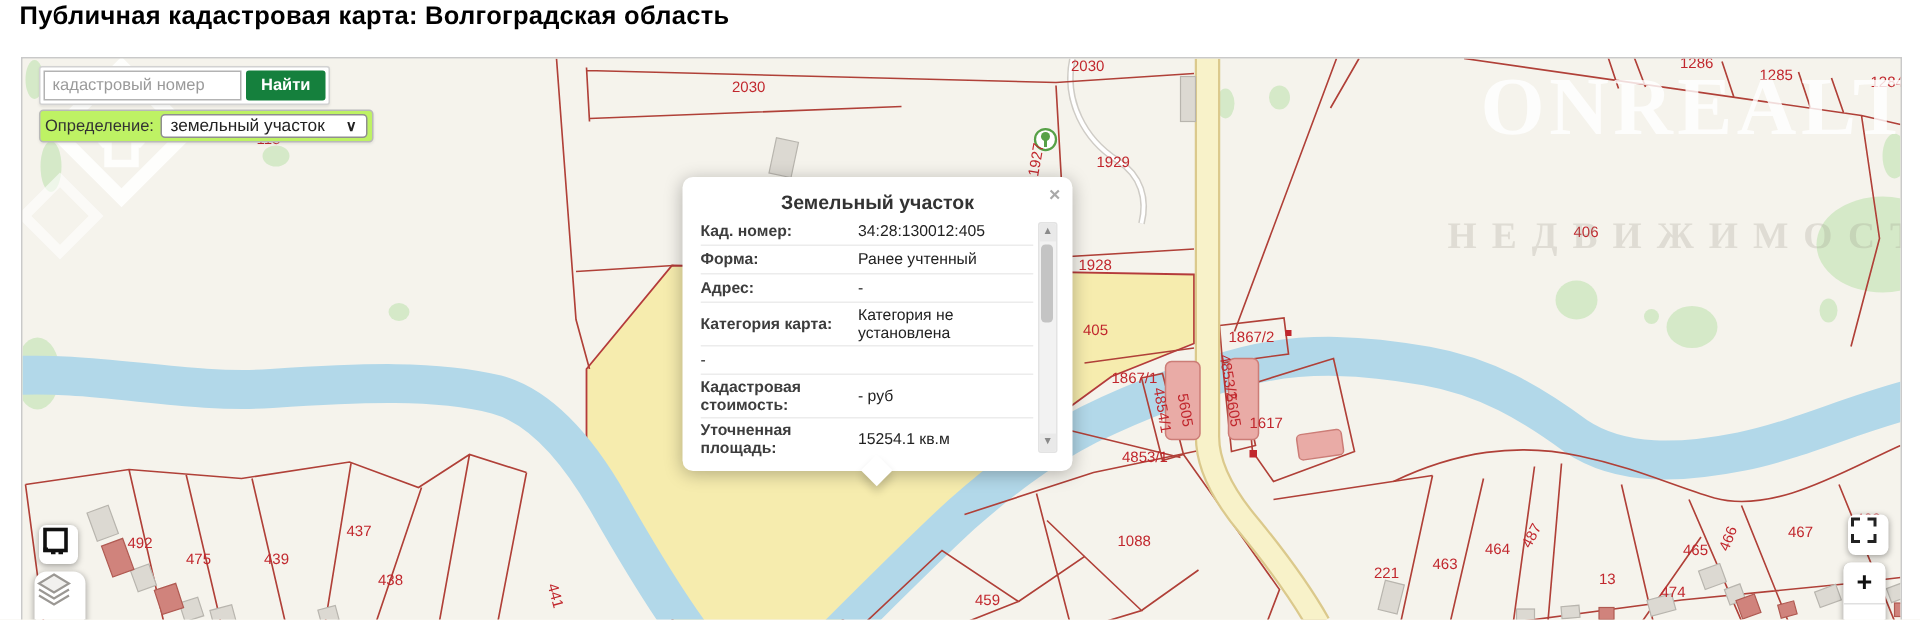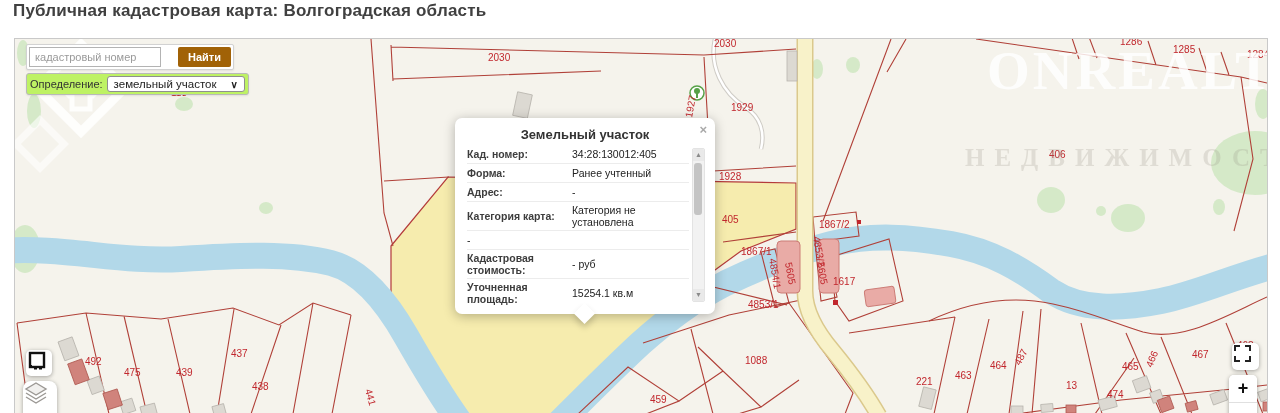--- a/index.html
+++ b/index.html
@@ -1,39 +1,39 @@
 <!DOCTYPE html>
 <html><head>
 <meta charset="utf-8">
 <style>
   html,body{margin:0;padding:0;}
   body{width:1280px;height:413px;overflow:hidden;background:#fff;
        font-family:"Liberation Sans",sans-serif;position:relative;}
   
   #page-title{position:absolute;left:13px;top:1px;font-size:17px;font-weight:bold;
-              color:#404040;letter-spacing:.2px;}
+              color:#000000;letter-spacing:.2px;}
   
   #map{position:absolute;left:14px;top:38px;width:1252px;height:375px;
        border:1px solid #c9c9c9;background:#f5f3ec;overflow:hidden;}
   #map svg{position:absolute;left:0;top:0;}
   #map svg text{fill:#c1272d;font-family:"Liberation Sans",sans-serif;font-size:10px;}
   
   #watermark{position:absolute;left:0;top:0;width:1252px;height:220px;pointer-events:none;font-family:Liberation Serif, serif;}
   #wm-brand{position:absolute;left:972px;top:0px;font-size:55px;font-weight:bold;
             color:rgba(255,255,255,.82);letter-spacing:3px;}
   #wm-sub{position:absolute;left:950px;top:105px;font-size:25px;font-weight:bold;
           color:rgba(146,140,128,.22);letter-spacing:10px;}
   #wm-icon{position:absolute;left:868px;top:-8px;}
   
   #search-panel{position:absolute;left:26px;top:44px;background:#fff;border:1px solid #d2d2d2;
                 border-radius:2px;padding:2px;display:flex;align-items:stretch;box-shadow:0 1px 2px rgba(0,0,0,.08);}
   #search-input{width:120px;height:16px;border:1px solid #b3b3b3;font-size:11px;
                 padding:1px 5px;color:#333;outline:none;font-family:"Liberation Sans",sans-serif;}
   #search-input::placeholder{color:#9a9a9a;}
-  #search-btn{margin-left:17px;background:#a16207;color:#fff;border:none;border-radius:2px;
+  #search-btn{margin-left:3px;background:#15803d;color:#fff;border:none;border-radius:2px;
               font-size:11px;font-weight:bold;padding:0 10px;cursor:pointer;
               font-family:"Liberation Sans",sans-serif;}
   #filter-box{position:absolute;left:26px;top:73px;background:#bef264;border:1px solid #b9b9b9;
               border-radius:3px;padding:2px 3px;display:flex;align-items:center;font-size:11px;color:#333;
               box-shadow:0 1px 2px rgba(0,0,0,.08);}
   #filter-select{border:1px solid #8f8f8f;border-radius:3px;margin-left:4px;padding:1px 6px;
                  font-size:11.5px;color:#222;display:flex;align-items:center;cursor:pointer;background:#fff;}
   #filter-select .chev{margin-left:14px;font-size:10px;color:#222;font-weight:bold;}
   
   #popup{position:absolute;left:455px;top:118px;width:260px;height:196px;background:#fff;

